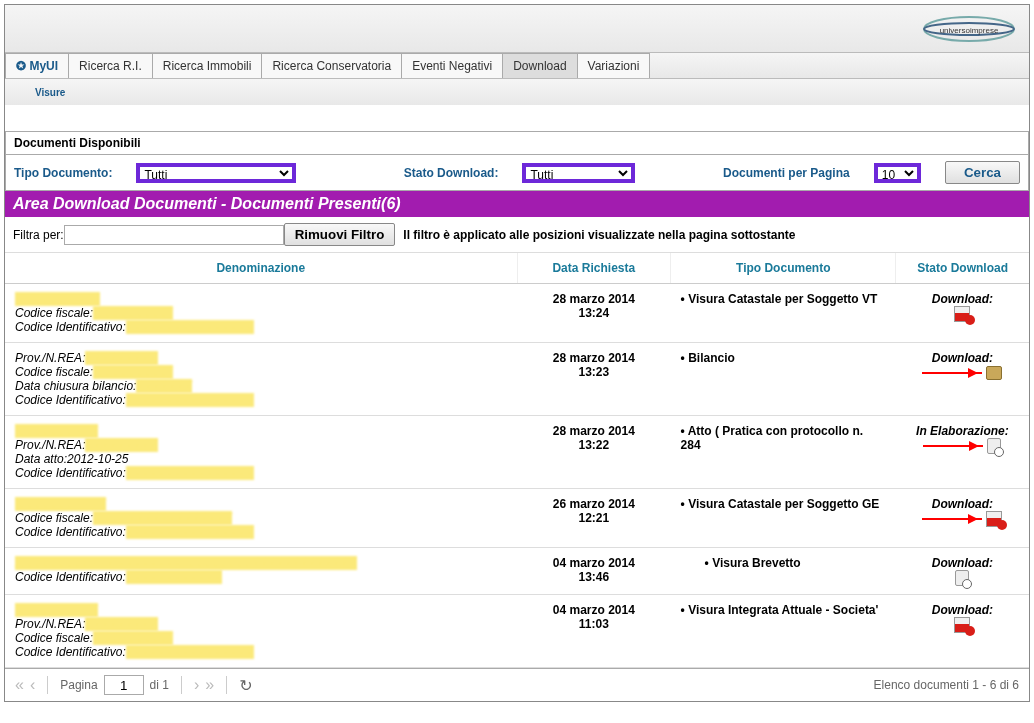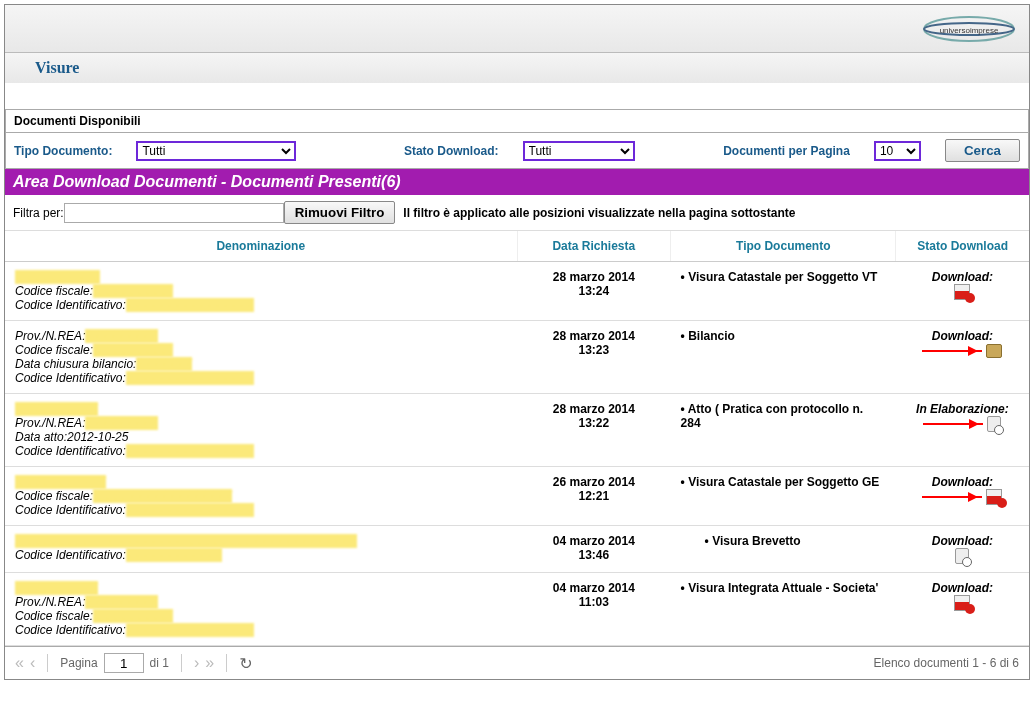--- a/index.html
+++ b/index.html
@@ -6,28 +6,28 @@
 body { font-family: Arial, sans-serif; font-size: 12px; background: #fff; padding: 4px; }
 .outer { border: 1px solid #888; width: 1026px; }
 .header-bar { background: linear-gradient(#f5f5f5, #e8e8e8); height: 48px; position: relative; border-bottom: 1px solid #bbb; }
 .logo { position: absolute; right: 10px; top: 6px; width: 100px; height: 36px; }
 .tabs { display: flex; background: linear-gradient(#f5f5f5, #e8e8e8); border-bottom: 1px solid #bbb; }
 .tab { padding: 5px 10px; border: 1px solid #aaa; border-bottom: none; background: #f8f8f8; font-size: 12px; color: #333; cursor: pointer; margin-right: -1px; white-space: nowrap; }
 .tab:first-child { color: #1a5a8a; font-weight: bold; }
 .tab:first-child::before { content: "✪ "; color: #1a5a8a; }
 .tab.active { background: #ddd; }
 .subtab-bar { background: linear-gradient(#f5f5f5, #e8e8e8); padding: 6px 0 6px 30px; }
-.subtab { color: #1a5a8a; font-weight: bold; font-size: 16px; font-family: Liberation Serif, serif; }
+.subtab { color: #1a5a8a; font-weight: bold; font-size: 10px; }
 .spacer { height: 26px; }
 .section-bar { border: 1px solid #aaa; padding: 4px 8px; display: flex; align-items: center; }
 .section-bar b { font-weight: bold; }
 .notice { color: red; font-weight: bold; margin-left: 80px; }
 .filter-row { border: 1px solid #aaa; border-top: none; padding: 6px 8px; display: flex; align-items: center; gap: 24px; flex-wrap: nowrap; }
 .filter-label { color: #1a5a8a; font-weight: bold; white-space: nowrap; }
-.filter-row select { background: #fff; border: 2px solid #6d28d9; font-size: 12px; height: 20px; }
+.filter-row select { background: #fff; border: 4px solid #6d28d9; font-size: 12px; height: 20px; }
 .search-btn { margin-left: auto; background: linear-gradient(#f8f8f8,#e0e0e0); border: 1px solid #888; border-radius: 2px; color: #1a5a8a; font-weight: bold; padding: 3px 18px; cursor: pointer; }
 .area-header { background: #a21caf; color: #fff; font-style: italic; font-weight: bold; padding: 4px 8px; font-size: 16px; }
 .filter-bar { padding: 6px 8px; display: flex; align-items: center; gap: 0; border-bottom: 1px solid #ddd; }
 .filter-bar input[type=text] { border: 1px solid #aaa; width: 220px; height: 20px; padding: 0 4px; }
 .rm-btn { background: linear-gradient(#f8f8f8,#e0e0e0); border: 1px solid #888; border-radius: 2px; font-weight: bold; padding: 3px 10px; cursor: pointer; }
 .filter-note { font-weight: bold; margin-left: 8px; }
 table.docs { width: 100%; border-collapse: collapse; }
 table.docs th { color: #1a7a9a; font-weight: bold; text-align: center; padding: 8px 4px; border-bottom: 1px solid #ccc; border-right: 1px solid #eee; }
 table.docs th:last-child { border-right: none; }
 table.docs td { padding: 8px 10px; border-bottom: 1px solid #ddd; vertical-align: top; font-size: 12px; }
@@ -60,20 +60,29 @@
 <div class="outer">
 
   <div class="header-bar">
     <svg class="logo" viewBox="0 0 100 36">
       <ellipse cx="50" cy="18" rx="45" ry="12" fill="none" stroke="#7aa" stroke-width="2"></ellipse>
       <ellipse cx="50" cy="18" rx="45" ry="6" fill="none" stroke="#468" stroke-width="2"></ellipse>
       <text x="50" y="22" font-size="8" text-anchor="middle" fill="#333">universoimprese</text>
     </svg>
   </div>
 
+  <div class="tabs" id="tabs-container">
+      <div class="tab">MyUI</div>
+      <div class="tab">Ricerca R.I.</div>
+      <div class="tab">Ricerca Immobili</div>
+      <div class="tab">Ricerca Conservatoria</div>
+      <div class="tab">Eventi Negativi</div>
+      <div class="tab active">Download</div>
+      <div class="tab">Variazioni</div>
+    </div>
 
   <div class="subtab-bar">
     <span class="subtab">Visure</span>
   </div>
 
   <div class="spacer"></div>
 
   <div class="section-bar">
     <b>Documenti Disponibili</b>
   </div>

